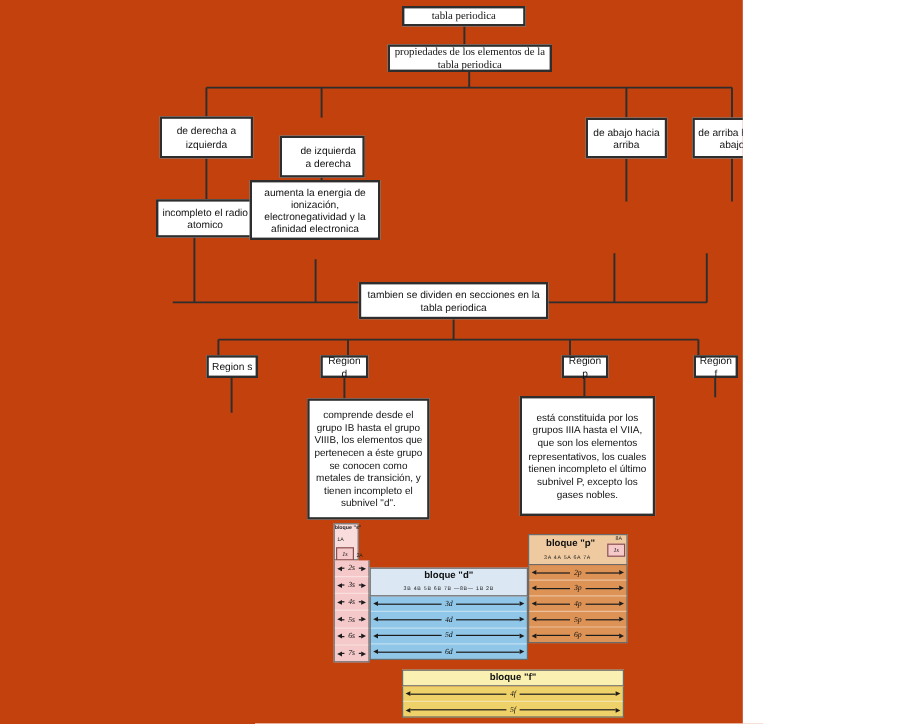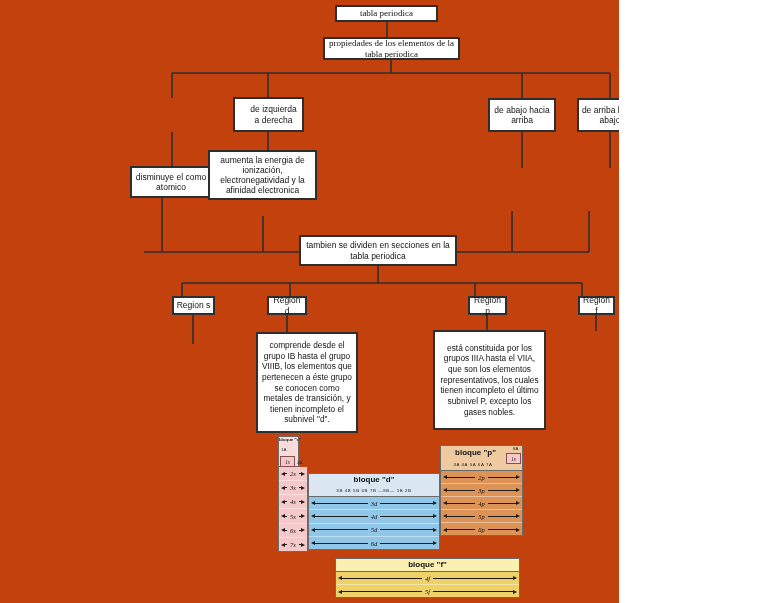--- a/index.html
+++ b/index.html
@@ -77,25 +77,26 @@
       <line x1="287" y1="314" x2="287" y2="333"></line>
       <line x1="487" y1="314" x2="487" y2="352"></line>
       <line x1="596" y1="314" x2="596" y2="331"></line>
     </g>
   </svg>
 
   <div class="fbox serif" style="left:335px;top:5px;width:103px;height:17px;">tabla periodica</div>
 
   <div class="fbox serif" style="left:323px;top:37px;width:137px;height:23px;text-align:center;">propiedades de los elementos de la tabla periodica</div>
 
-  <div class="fbox" style="left:233px;top:97px;width:71px;height:35px;padding-left:12px;">de izquierda a derecha</div>
+  <div class="fbox" style="left:133px;top:97px;width:78px;height:35px;">de derecha a izquierda</div>
+  <div class="fbox" style="left:233px;top:113px;width:71px;height:35px;padding-left:12px;">de izquierda a derecha</div>
   <div class="fbox" style="left:488px;top:98px;width:68px;height:34px;">de abajo hacia arriba</div>
   <div class="fbox" style="left:577px;top:98px;width:66px;height:34px;">de arriba hacia abajo</div>
 
-  <div class="fbox" style="left:130px;top:166px;width:82px;height:32px;">disminuye el como atomico</div>
+  <div class="fbox" style="left:130px;top:166px;width:82px;height:32px;">incompleto el radio atomico</div>
   <div class="fbox" style="left:208px;top:150px;width:109px;height:50px;">aumenta la energia de ionización, electronegatividad y la afinidad electronica</div>
 
   <div class="fbox" style="left:299px;top:235px;width:158px;height:31px;">tambien se dividen en secciones en la tabla periodica</div>
 
   <div class="fbox" style="left:172px;top:296px;width:43px;height:19px;">Region s</div>
   <div class="fbox" style="left:267px;top:296px;width:40px;height:19px;">Region d</div>
   <div class="fbox" style="left:468px;top:296px;width:39px;height:19px;">Region p</div>
   <div class="fbox" style="left:578px;top:296px;width:37px;height:19px;">Region f</div>
 
   <div class="fbox desc" style="left:256px;top:332px;width:102px;height:101px;">comprende desde el grupo IB hasta el grupo VIIIB, los elementos que pertenecen a éste grupo se conocen como metales de transición, y tienen incompleto el subnivel "d".</div>

